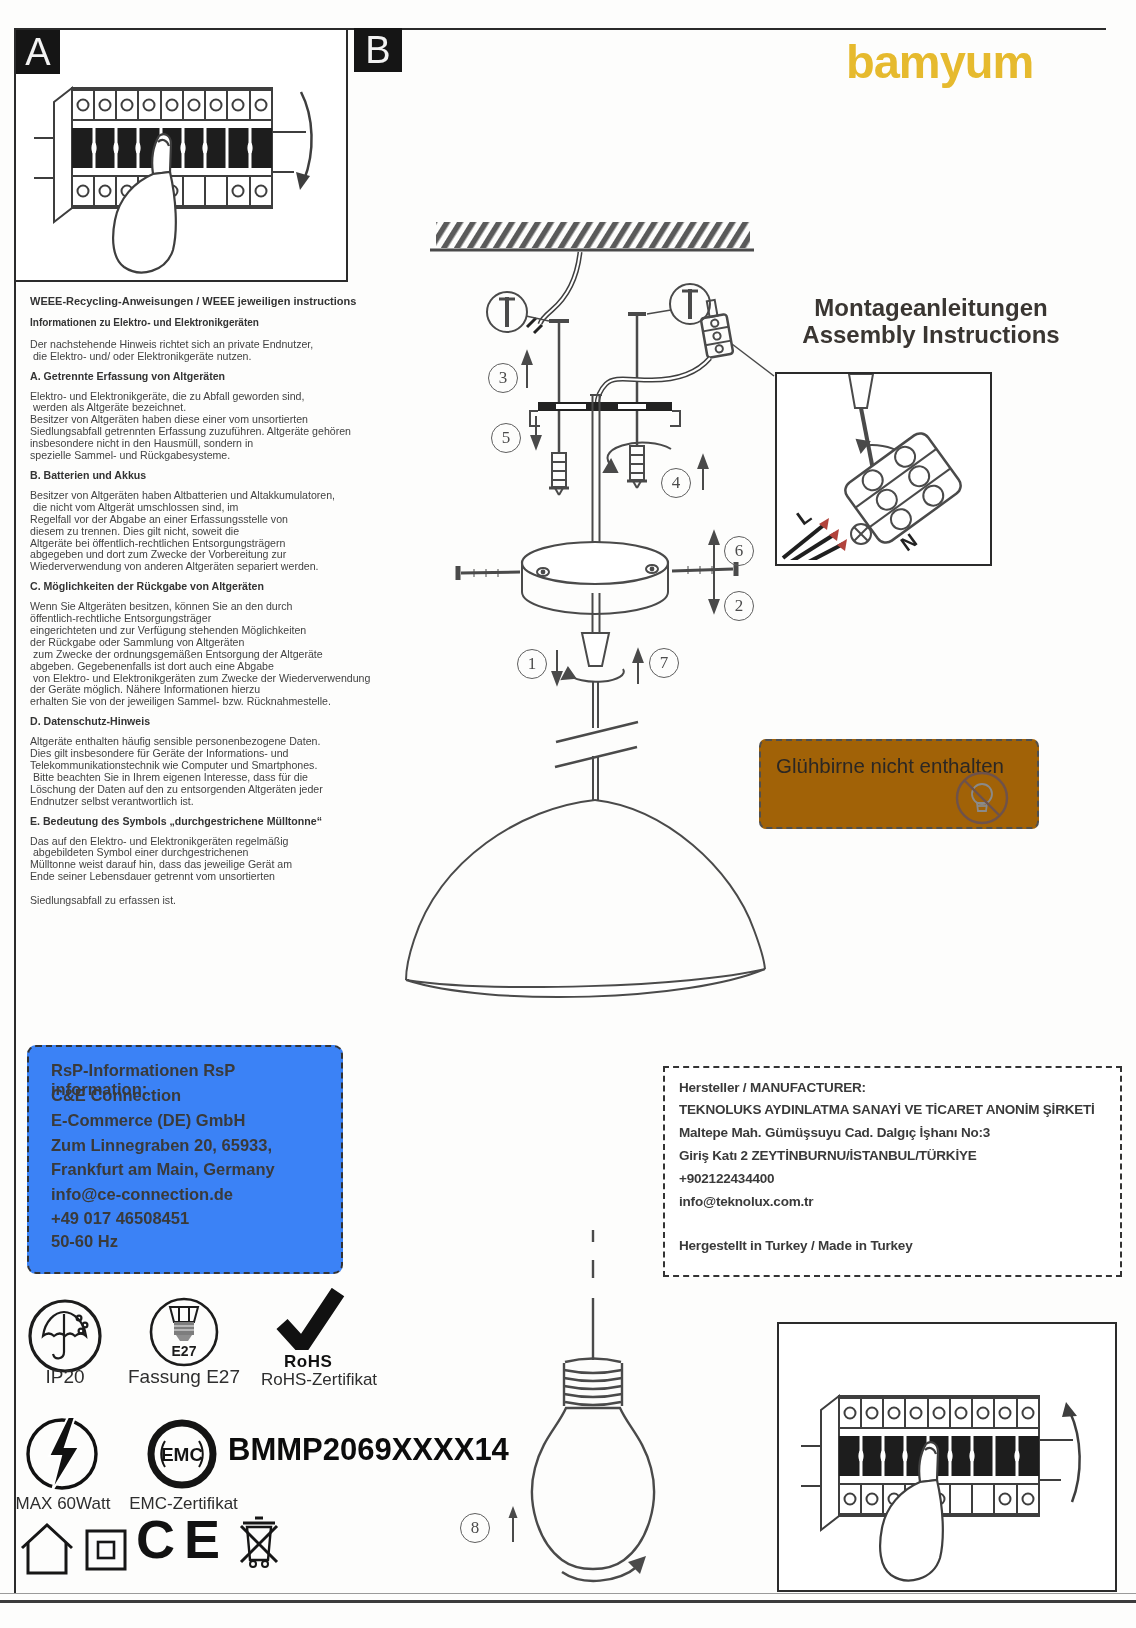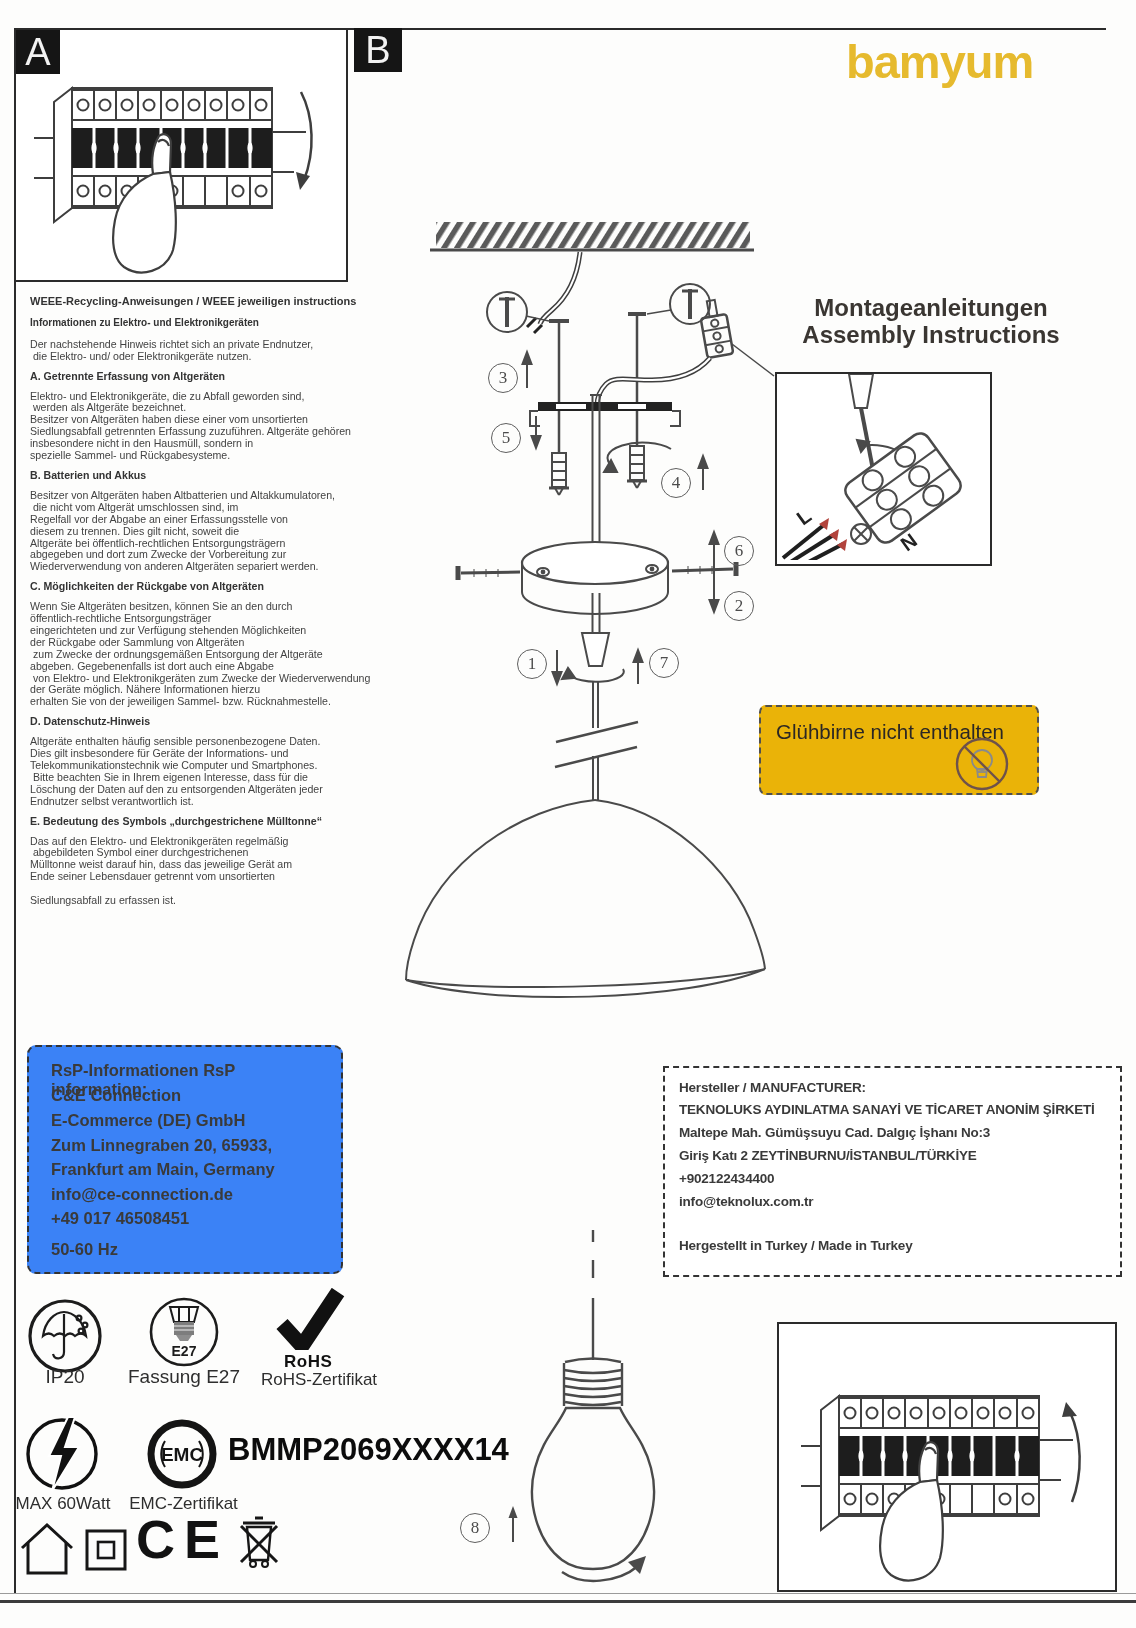--- a/index.html
+++ b/index.html
@@ -26,21 +26,21 @@
   .weee .t{font-weight:bold;font-size:11px;color:#333;margin-bottom:9px;}
   .weee .st{font-weight:bold;font-size:10px;color:#333;margin-bottom:10px;}
   .weee .h{font-weight:bold;color:#333;margin:8px 0 8px;}
   .weee .b{white-space:pre-wrap;margin-bottom:8px;}
   .weee .cl{margin-top:12px;}
   
   .asm-head{left:800px;top:294px;width:262px;text-align:center;font-size:24px;font-weight:bold;
             color:#3a3632;line-height:27px;}
   
   .terminal-box{left:775px;top:372px;width:213px;height:190px;border:2px solid #2b2b2b;background:#fff;}
-  .bulb-box{left:759px;top:705px;width:276px;height:86px;border:2px dashed #4f4f4f;border-radius:7px;background:#eab308;}
+  .bulb-box{left:759px;top:739px;width:276px;height:86px;border:2px dashed #4f4f4f;border-radius:7px;background:#a16207;}
   .bulb-box .txt{position:absolute;left:15px;top:8px;font-size:20.5px;line-height:33px;color:#2b2724;}
   .rsp-box{left:27px;top:1045px;width:312px;height:225px;border:2.4px dashed #333;border-radius:9px;background:#3b82f6;}
   .rsp-box .ln{position:absolute;left:22px;width:280px;font-size:16.5px;font-weight:bold;color:#3a3a3a;}
   .man-box{left:663px;top:1066px;width:455px;height:207px;border:2px dashed #333;background:#fff;}
   .man-box .ln{position:absolute;left:14px;width:430px;font-size:13.5px;font-weight:bold;color:#3a3a3a;letter-spacing:-0.2px;}
   
   .step{width:28px;height:28px;border:1.7px solid #5f5f5f;border-radius:50%;display:flex;align-items:center;
         justify-content:center;font-family:"Liberation Serif",serif;font-size:17px;color:#4c4c4c;background:rgba(255,255,255,0.0);}
   
   .cert-label{font-weight:normal;color:#2e2e2e;text-align:center;}
@@ -404,21 +404,21 @@
   </div>
 
   <div class="abs rsp-box">
     <div class="ln" style="top:14px">RsP-Informationen RsP information:</div>
     <div class="ln" style="top:39px">C&amp;E Connection</div>
     <div class="ln" style="top:64px">E-Commerce (DE) GmbH</div>
     <div class="ln" style="top:89px">Zum Linnegraben 20, 65933,</div>
     <div class="ln" style="top:113px">Frankfurt am Main, Germany</div>
     <div class="ln" style="top:138px">info@ce-connection.de</div>
     <div class="ln" style="top:162px">+49 017 46508451</div>
-    <div class="ln" style="top:193px">50-60 Hz</div>
+    <div class="ln" style="top:185px">50-60 Hz</div>
   </div>
 
   <div class="abs man-box">
     <div class="ln" style="top:12px">Hersteller / MANUFACTURER:</div>
     <div class="ln" style="top:34px">TEKNOLUKS AYDINLATMA SANAYİ VE TİCARET ANONİM ŞİRKETİ</div>
     <div class="ln" style="top:57px">Maltepe Mah. Gümüşsuyu Cad. Dalgıç İşhanı No:3</div>
     <div class="ln" style="top:80px">Giriş Katı 2 ZEYTİNBURNU/İSTANBUL/TÜRKİYE</div>
     <div class="ln" style="top:103px">+902122434400</div>
     <div class="ln" style="top:126px">info@teknolux.com.tr</div>
     <div class="ln" style="top:170px">Hergestellt in Turkey / Made in Turkey</div>

